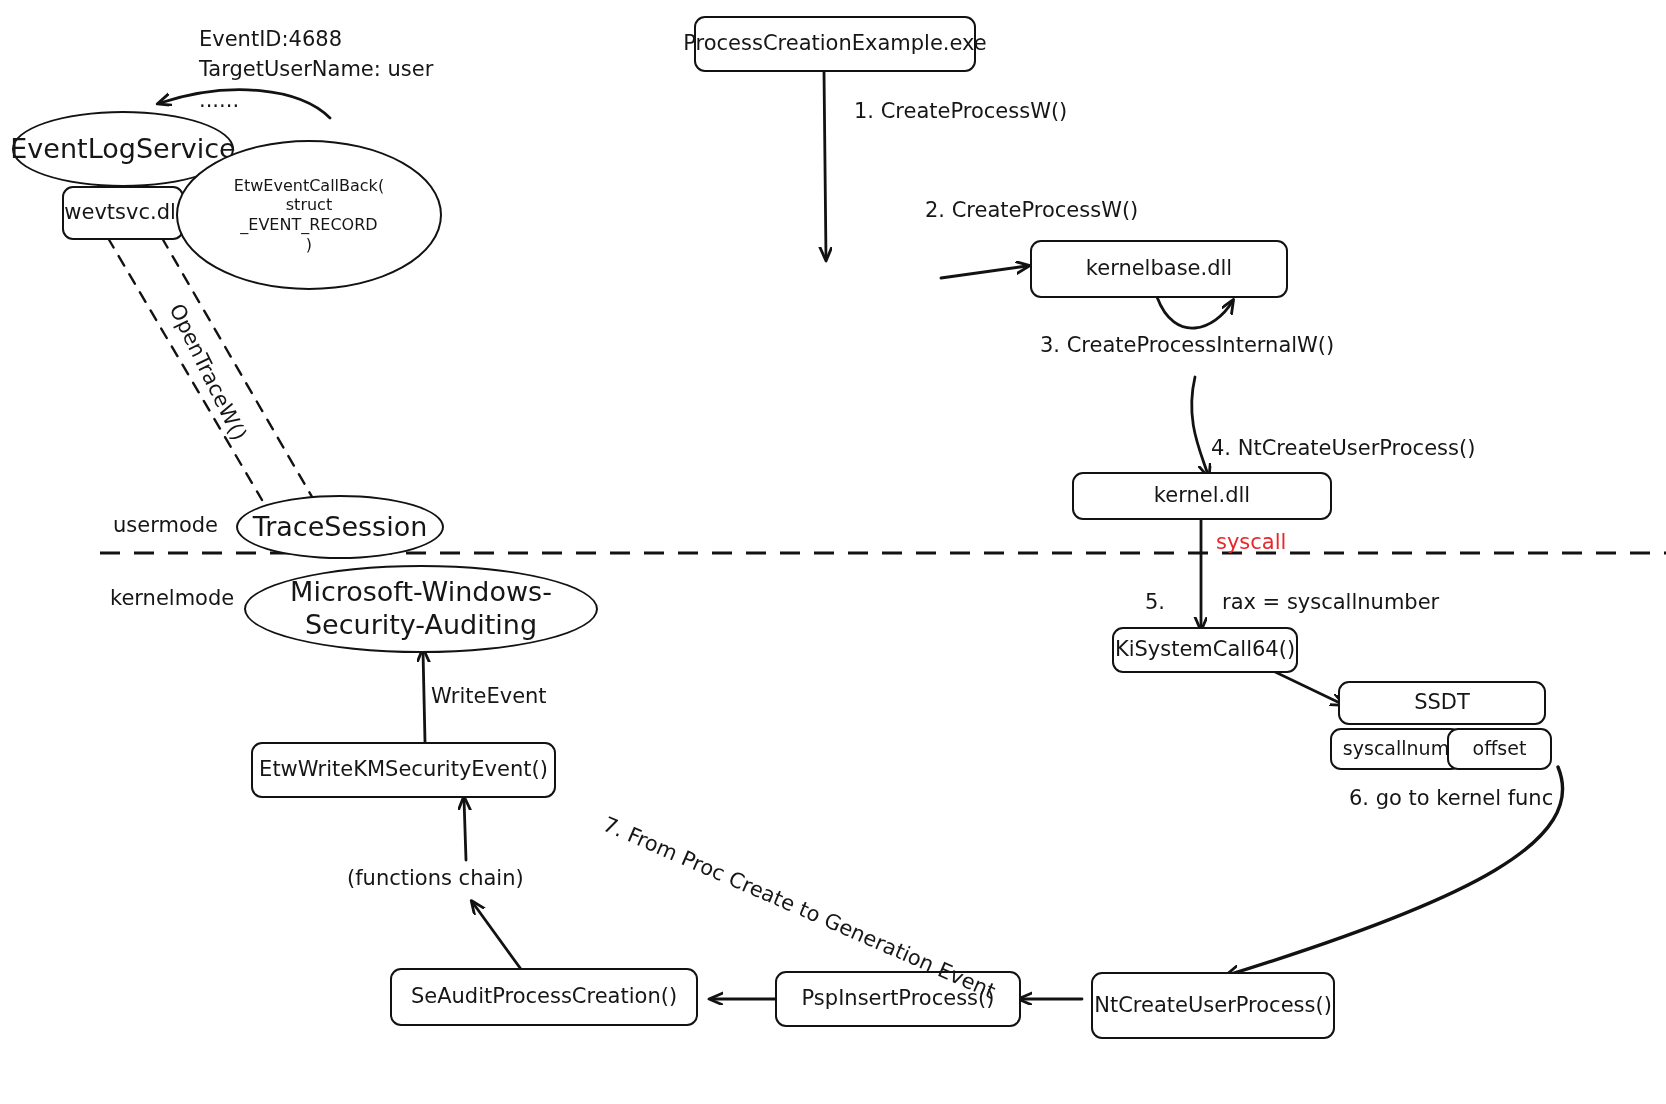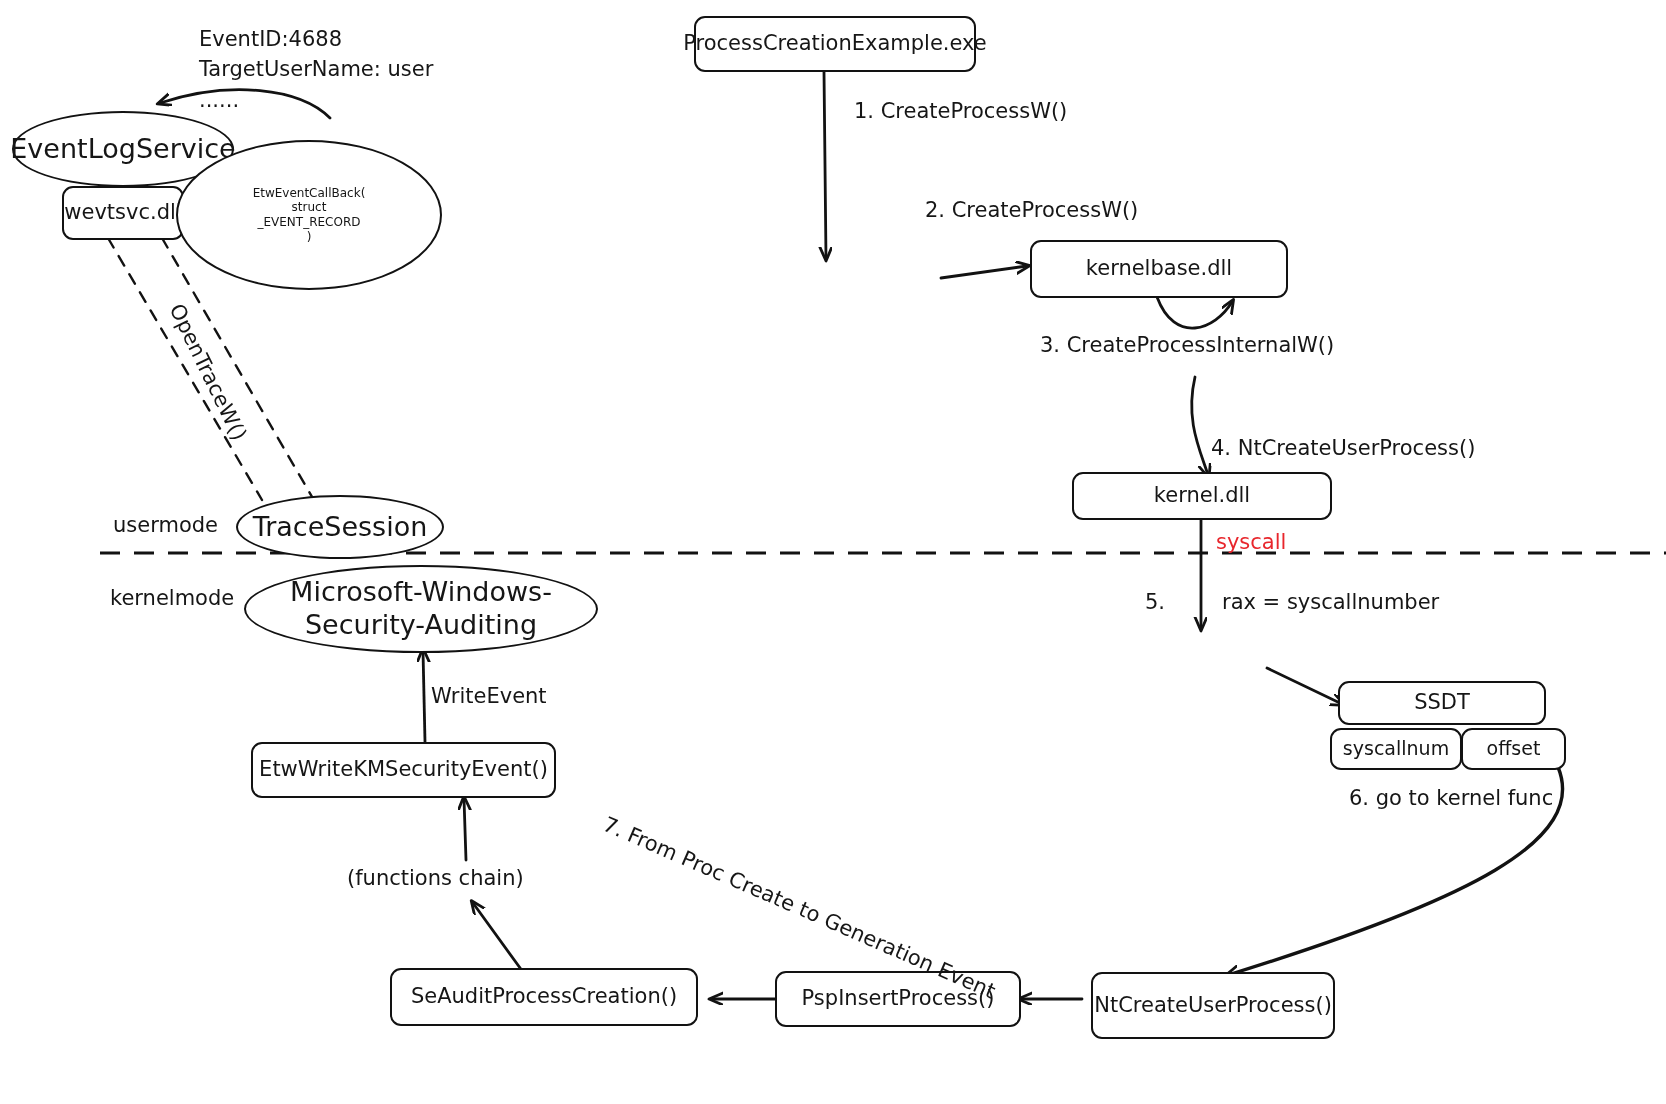--- a/index.html
+++ b/index.html
@@ -98,21 +98,21 @@
   </svg>
 
   <div class="node ellipse" style="left:12px;top:111px;width:222px;height:76px;">
     <span>EventLogService</span>
   </div>
 
   <div class="node rect" style="left:62px;top:186px;width:122px;height:54px;">
     <span>wevtsvc.dll</span>
   </div>
 
-  <div class="node ellipse multiline" style="left:176px;top:140px;width:266px;height:150px;font-size:12px;">
+  <div class="node ellipse multiline" style="left:176px;top:140px;width:266px;height:150px;font-size:16px;">
     <span>EtwEventCallBack(
 struct
 _EVENT_RECORD
 )</span>
   </div>
 
   <div class="node ellipse" style="left:236px;top:495px;width:208px;height:64px;">
     <span>TraceSession</span>
   </div>
 
@@ -143,28 +143,31 @@
 
 
   <div class="node rect" style="left:1030px;top:240px;width:258px;height:58px;">
     <span>kernelbase.dll</span>
   </div>
 
   <div class="node rect" style="left:1072px;top:472px;width:260px;height:48px;">
     <span>kernel.dll</span>
   </div>
 
+  <div class="node rect" style="left:1112px;top:627px;width:186px;height:46px;">
+    <span>KiSystemCall64()</span>
+  </div>
 
   <div class="node rect" style="left:1338px;top:681px;width:208px;height:44px;">
     <span>SSDT</span>
   </div>
   <div class="node rect" style="left:1330px;top:728px;width:132px;height:42px;font-size:19px;">
     <span>syscallnum</span>
   </div>
-  <div class="node rect" style="left:1447px;top:728px;width:105px;height:42px;font-size:19px;margin-left:14px;">
+  <div class="node rect" style="left:1447px;top:728px;width:105px;height:42px;font-size:19px;">
     <span>offset</span>
   </div>
 
   <div class="label multiline" style="left:199px;top:8px;line-height:1.45;margin-top:16px;">EventID:4688
 TargetUserName: user
 ......</div>
 
   <div class="label rotOT" style="left:186px;top:300px;">OpenTraceW()</div>
 
   <div class="label" style="left:113px;top:513px;">usermode</div>

